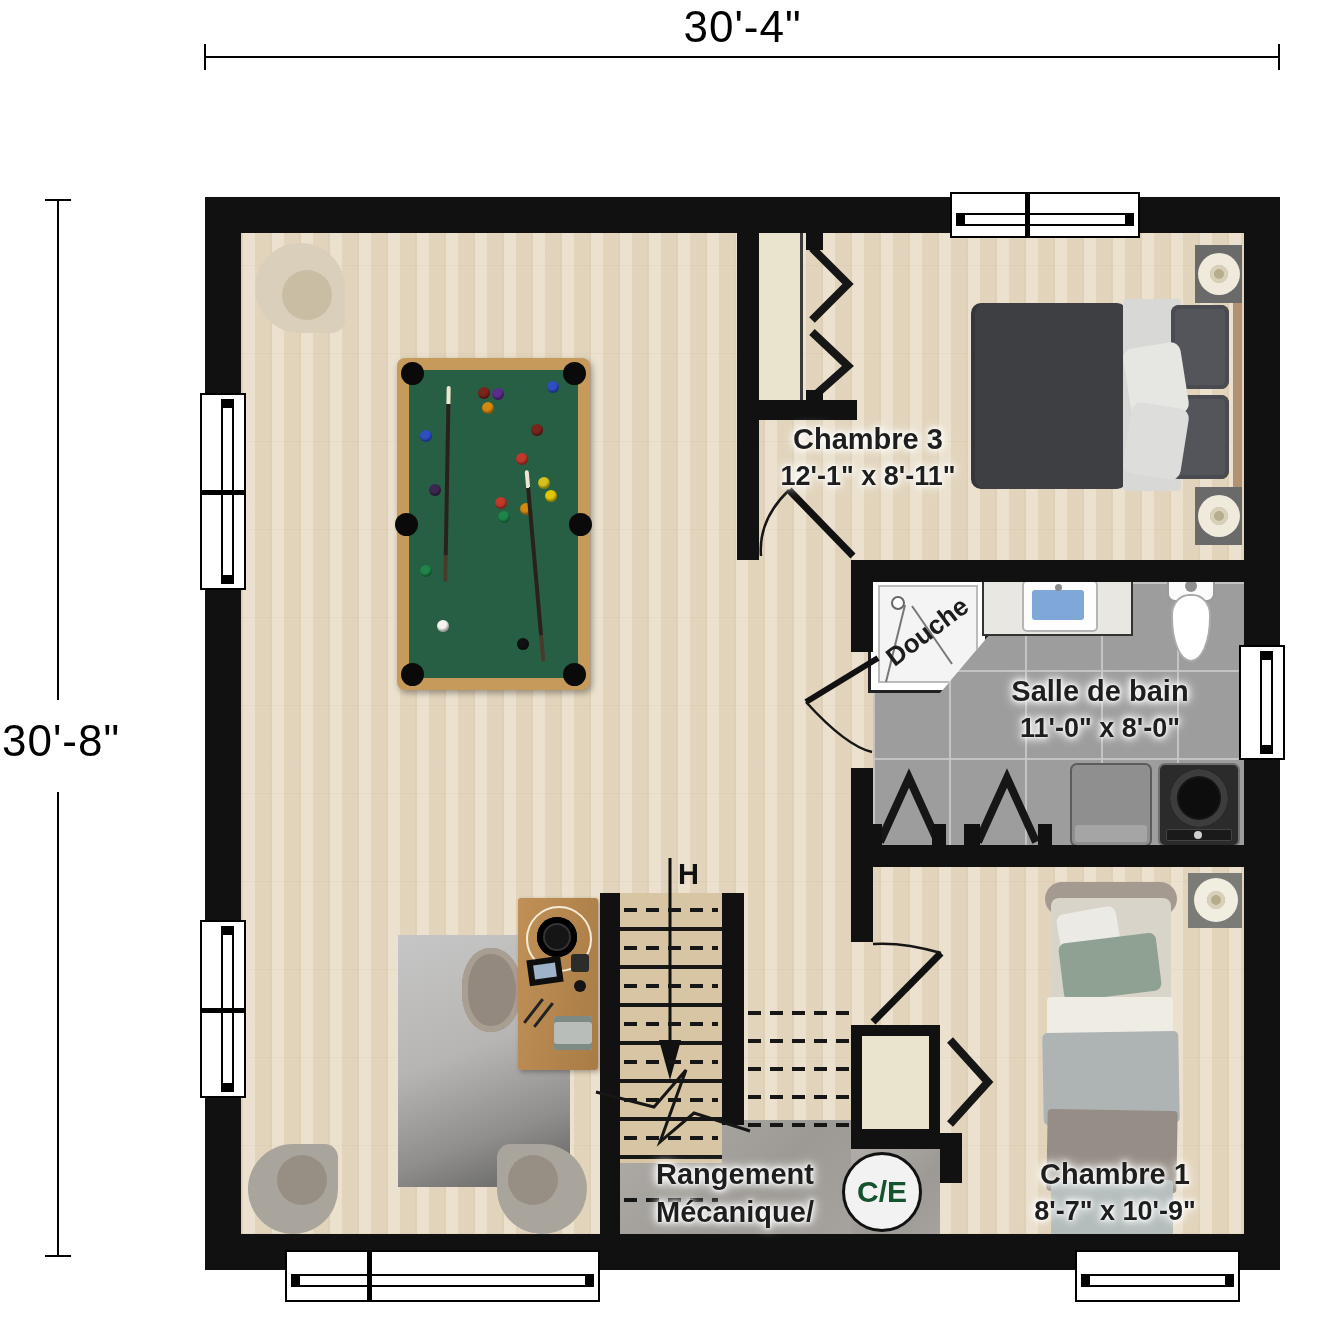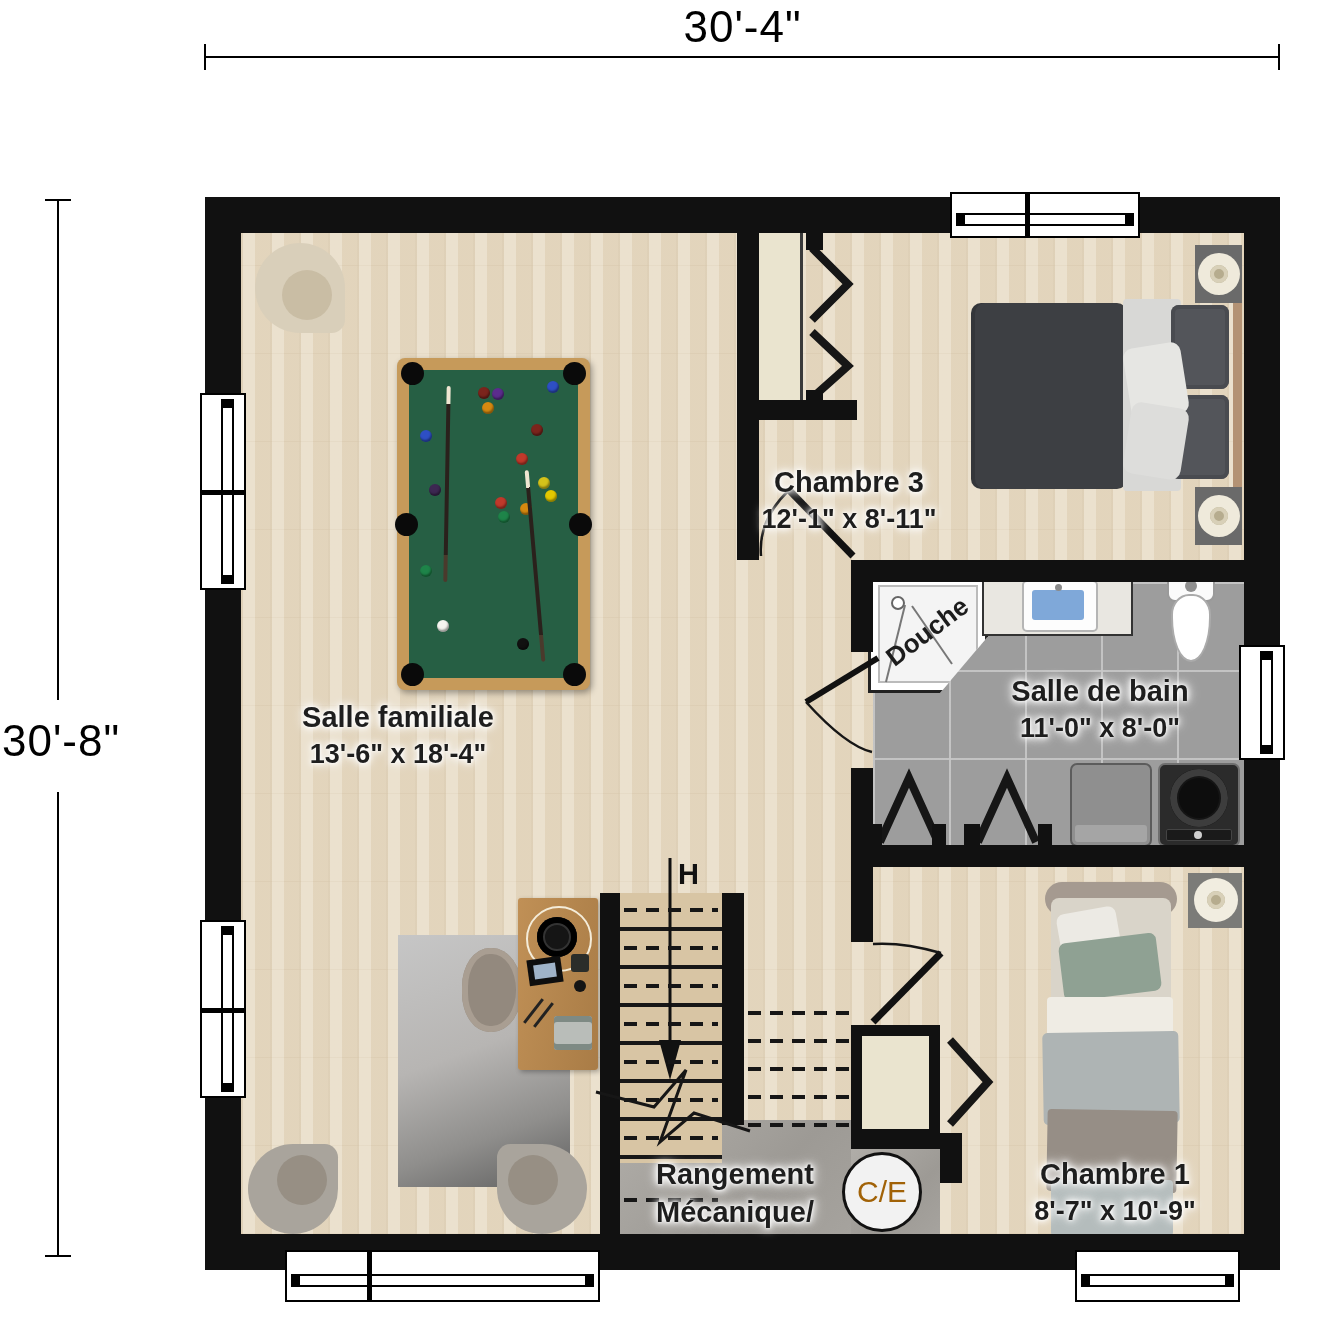--- a/index.html
+++ b/index.html
@@ -275,30 +275,26 @@
       <line x1="748" y1="1069" x2="850" y2="1069"></line>
         <line x1="748" y1="1097" x2="850" y2="1097"></line>
       <line x1="748" y1="1125" x2="850" y2="1125"></line>
     </g>
 
     <polyline points="596,1092 654,1107 686,1070 660,1142 694,1113 750,1131" fill="none" stroke="#161616" stroke-width="3"></polyline>
   </svg>
 
   <div class="abs" style="left:842px;top:1152px;width:74px;height:74px;border-radius:50%;background:#f2f2f2;border:3px solid #111;
               display:flex;align-items:center;justify-content:center;z-index:9;">
-    <span style="font-size:30px;font-weight:400;color:#a16207;">C/E</span>
-  </div>
-
-  <div class="abs room-label" style="left:739px;top:420px;width:220px;margin-top:43px;">
+    <span style="font-size:30px;font-weight:700;color:#14532d;">C/E</span>
+  </div>
+
+  <div class="abs room-label" style="left:758px;top:420px;width:220px;">
     <div class="nm">Chambre 3</div>
     <div class="sz">12'-1" x 8'-11"</div>
-  </div>
-  <div class="abs room-label" style="left:278px;top:698px;width:240px;">
-    <div class="nm">Salle familiale</div>
-    <div class="sz">13'-6" x 18'-4"</div>
   </div>
   <div class="abs room-label" style="left:985px;top:672px;width:230px;">
     <div class="nm">Salle de bain</div>
     <div class="sz">11'-0" x 8'-0"</div>
   </div>
   <div class="abs room-label" style="left:630px;top:1155px;width:210px;">
     <div class="nm">Rangement</div>
     <div class="nm">Mécanique/</div>
   </div>
   <div class="abs room-label" style="left:1000px;top:1155px;width:230px;">

